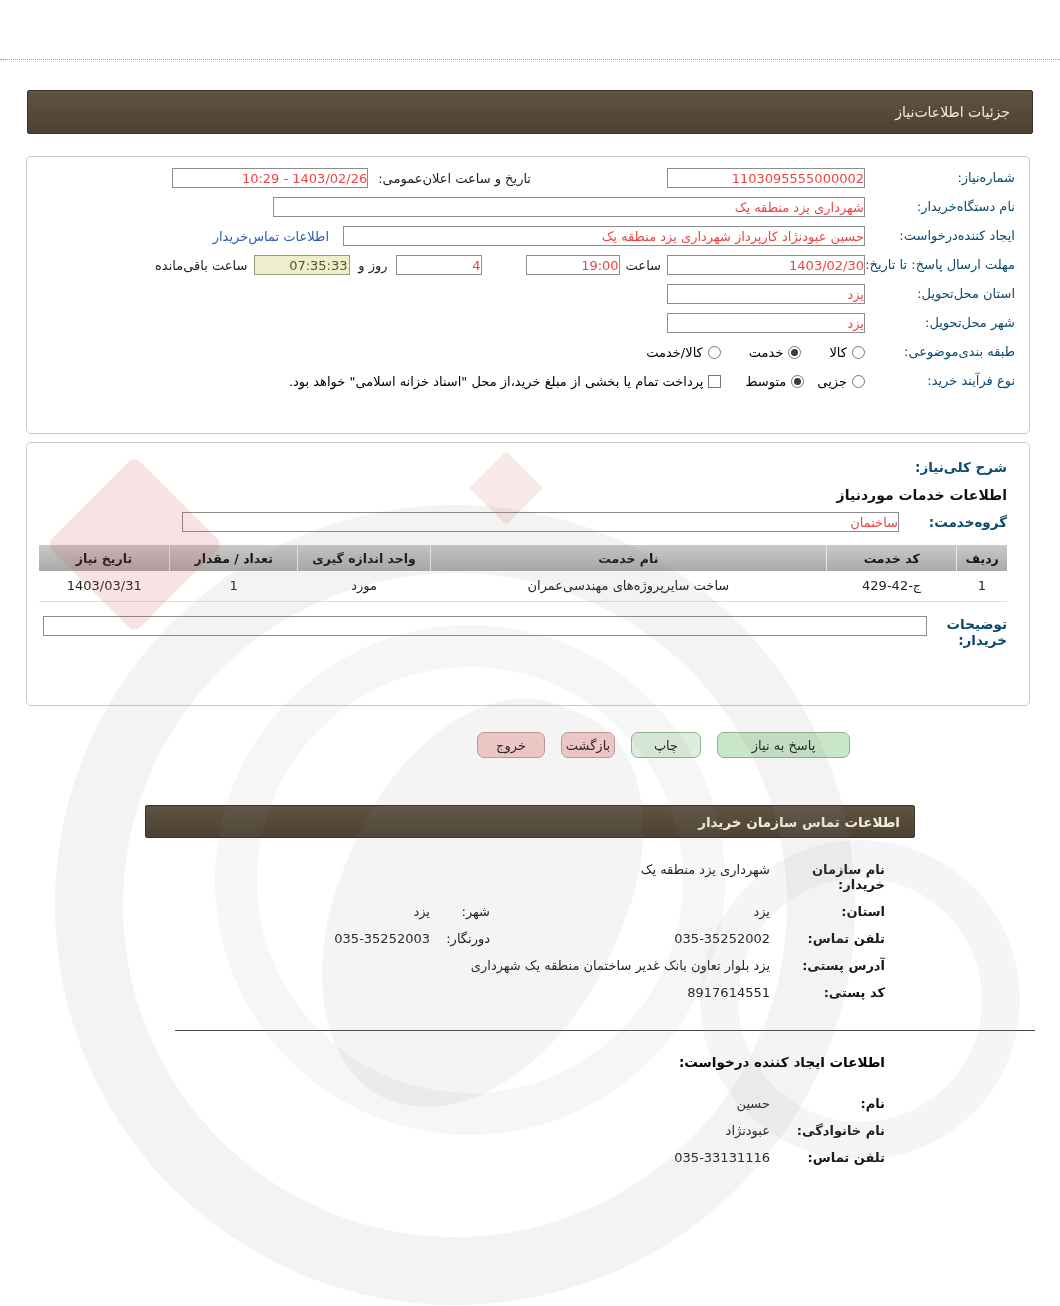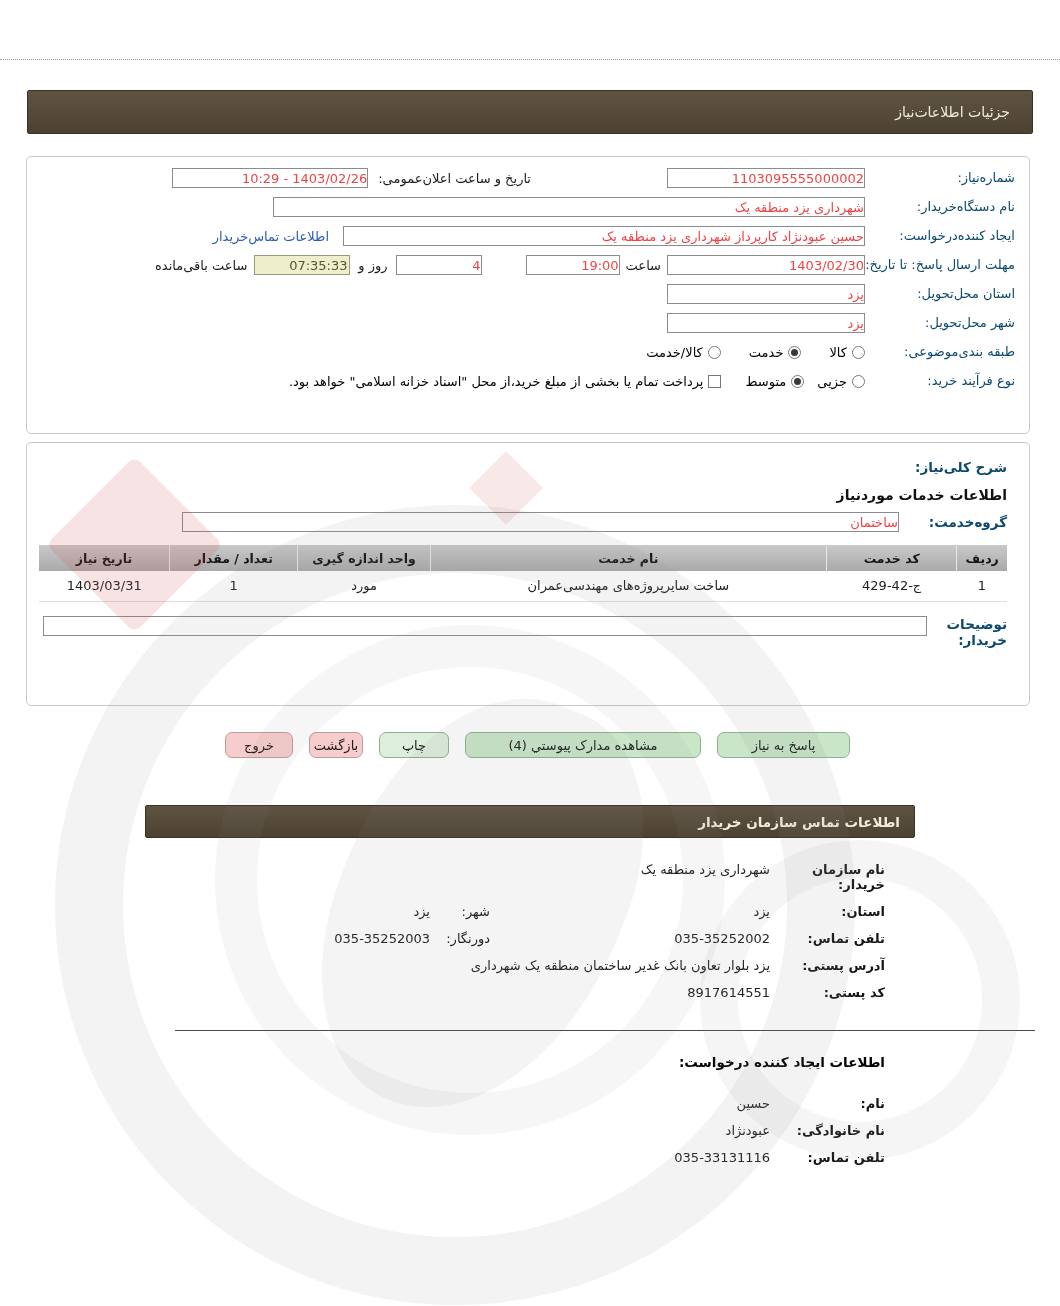--- a/index.html
+++ b/index.html
@@ -188,21 +188,20 @@
       </table>
 
       <div class="frow" style="margin-top:14px; align-items:flex-start">
         <div class="flabel b" style="width:78px; font-size:13.5px">توضیحات خریدار:</div>
         <input class="inp" style="width: 884px; margin-right: 2px;" value="">
       </div>
     </div>
 
     <div class="btnrow">
       <button class="btn green mr" style="width:133px">پاسخ به نیاز</button>
-      <button class="btn green mr" style="width:236px">مشاهده مدارک پیوستي (4)</button>
       <button class="btn lgreen mr" style="width:70px">چاپ</button>
       <button class="btn pink mr" style="width:54px">بازگشت</button>
       <button class="btn pink" style="width:68px">خروج</button>
     </div>
 
     <div class="bar bar2">
       <span>اطلاعات تماس سازمان خریدار</span>
     </div>
 
     <div class="contact-block">

